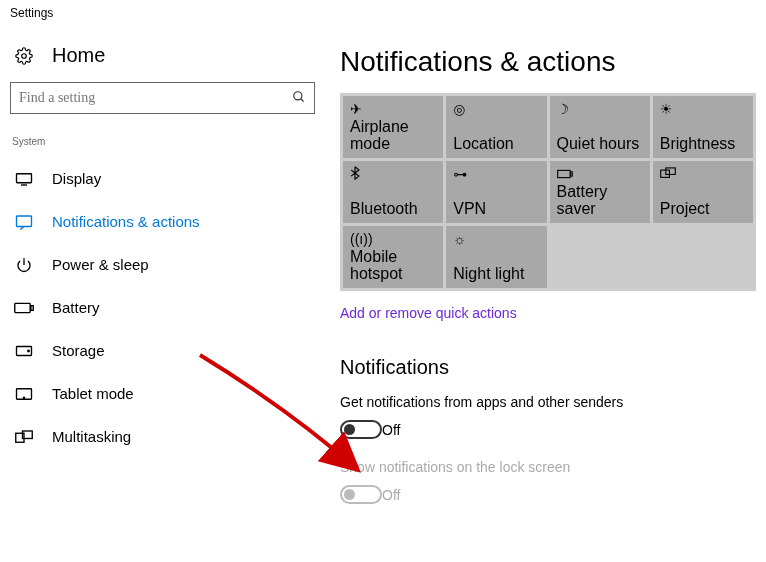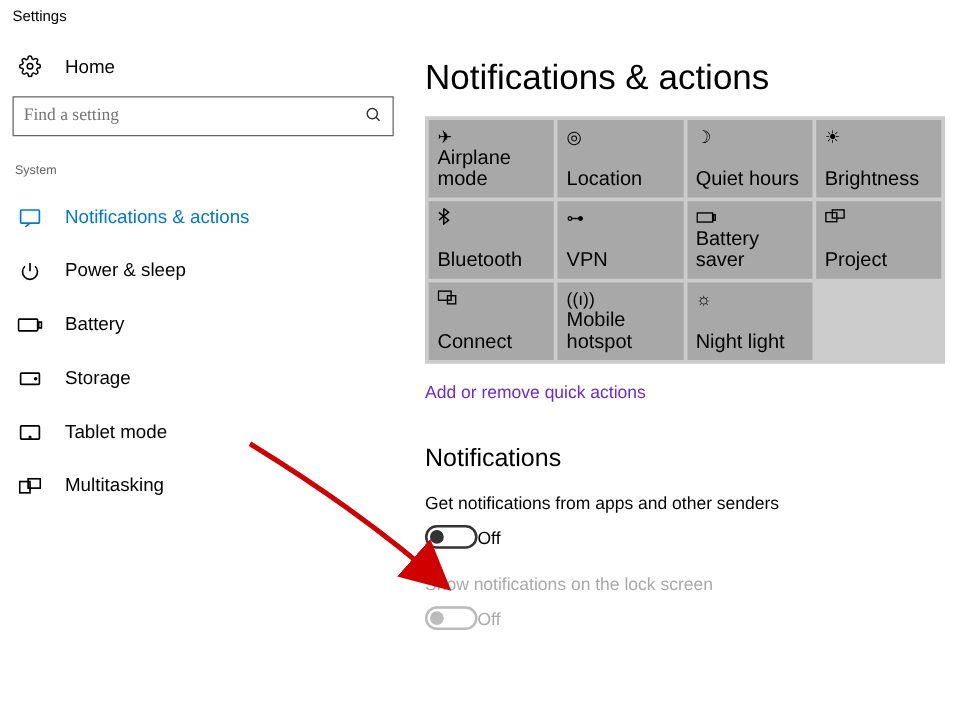--- a/index.html
+++ b/index.html
@@ -29,21 +29,21 @@
       flex: 1;
       padding-left: 10px;
     }
     .home-row {
       display: flex;
       align-items: center;
       padding: 18px 0 15px 4px;
       gap: 18px;
     }
     .home-row .icon { width: 20px; display:flex; justify-content:center; }
-    .home-label { font-size: 15px; }
+    .home-label { font-size: 20px; }
     .search-box {
       border: 1px solid #666;
       display: flex;
       align-items: center;
       height: 32px;
       padding: 0 8px;
       margin-bottom: 22px;
     }
     .search-input {
       flex: 1;
@@ -166,20 +166,29 @@
       <span class="search-icon">
         <svg width="14" height="14" viewBox="0 0 24 24" fill="none" stroke="#333" stroke-width="2">
             <circle cx="10" cy="10" r="7"></circle>
             <line x1="20" y1="20" x2="15" y2="15"></line>
           </svg>
       </span>
     </div>
 
     <div class="section-label">System</div>
 
+    <div class="nav-item">
+      <span class="icon">
+        <svg width="18" height="14" viewBox="0 0 24 18" fill="none" stroke="#000" stroke-width="1.8">
+            <rect x="2" y="2" width="20" height="12" rx="1"></rect>
+            <line x1="8" y1="17" x2="16" y2="17"></line>
+          </svg>
+      </span>
+      <span>Display</span>
+    </div>
 
     <div class="nav-item active">
       <span class="icon">
         <svg width="18" height="16" viewBox="0 0 24 20" fill="none" stroke="#0078d7" stroke-width="1.8">
             <rect x="2" y="2" width="20" height="14" rx="1"></rect>
             <path d="M7 20 L12 16 L12 16"></path>
           </svg>
       </span>
       <span>Notifications &amp; actions</span>
     </div>
@@ -277,29 +286,20 @@
         <span class="tile-label">Battery saver</span>
       </div>
       <div class="qa-tile">
         <span class="tile-icon">
           <svg width="16" height="12" viewBox="0 0 22 16" fill="none" stroke="#000" stroke-width="1.5">
               <rect x="1" y="4" width="12" height="10"></rect>
               <rect x="8" y="1" width="13" height="9"></rect>
             </svg>
         </span>
         <span class="tile-label">Project</span>
-      </div>
-      <div class="qa-tile">
-        <span class="tile-icon">
-          <svg width="16" height="12" viewBox="0 0 22 16" fill="none" stroke="#000" stroke-width="1.5">
-              <rect x="1" y="1" width="14" height="10"></rect>
-              <rect x="11" y="6" width="9" height="9"></rect>
-            </svg>
-        </span>
-        <span class="tile-label">Connect</span>
       </div>
       <div class="qa-tile">
         <span class="tile-icon">((ı))</span>
         <span class="tile-label">Mobile hotspot</span>
       </div>
       <div class="qa-tile">
         <span class="tile-icon">☼</span>
         <span class="tile-label">Night light</span>
       </div>
       <div class="qa-tile empty"></div>

